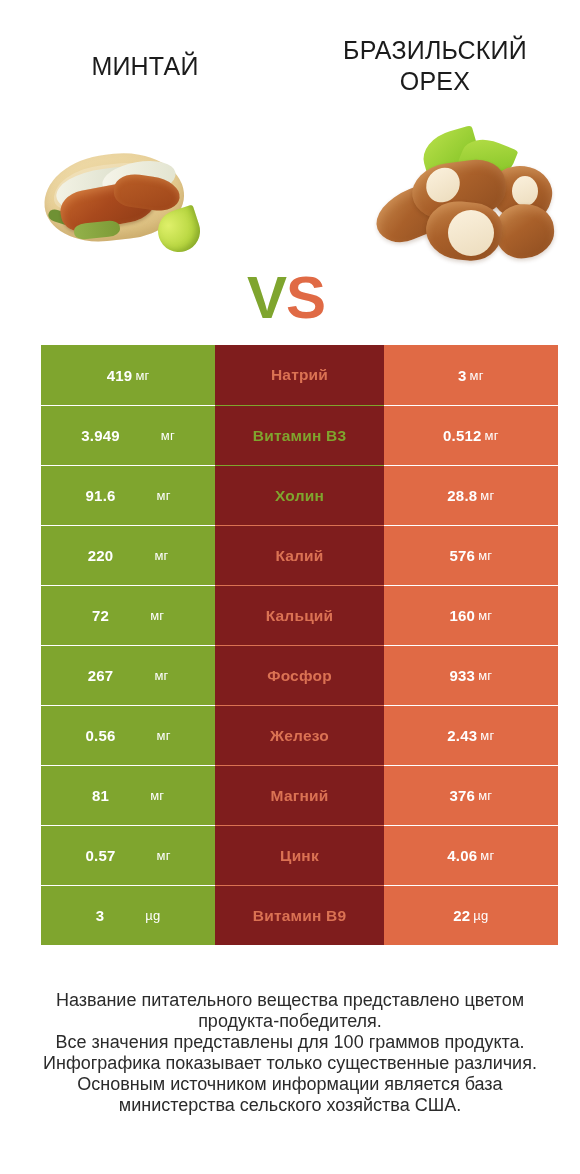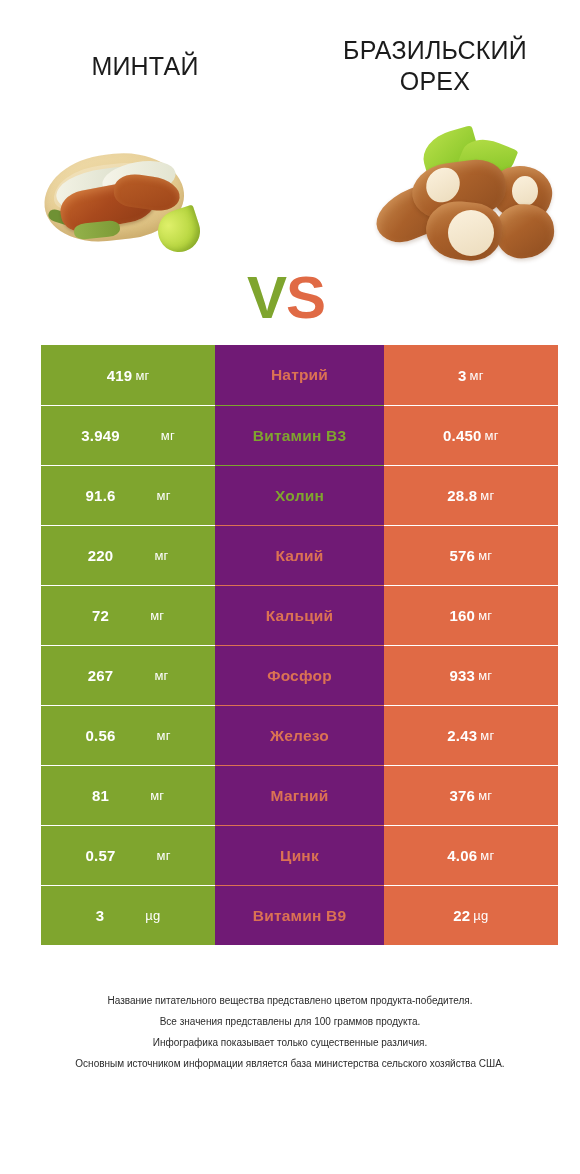--- a/index.html
+++ b/index.html
@@ -177,21 +177,21 @@
   }
   .cell.left{
     width:181px;
     background:#7FA52E;
     color:#ffffff;
     font-weight:700;
     margin-left:20px;
   }
   .cell.mid{
     width:175px;
-    background:#701a75;
+    background:#7f1d1d;
     font-weight:700;
     font-size:15.5px;
   }
   .cell.right{
     width:181px;
     background:#E06A45;
     color:#ffffff;
     font-weight:700;
   }
   .cell .unit{font-weight:400;font-size:13px;margin-left:3px;}
@@ -200,21 +200,21 @@
   .trow + .trow .cell.mid{border-top:1px solid currentColor;}
   .trow.win-green .cell.mid{color:#7FA52E;}
   .trow.win-orange .cell.mid{color:#DB7253;}
 
   
   .footer{
     position:absolute;
     left:0;right:0;
     top:990px;
     text-align:center;
-    font-size:10px;
+    font-size:18px;
     line-height:21px;
     color:#2b2b2b;
     padding:0 26px;
     box-sizing:border-box;
     white-space:pre-line;
   }
 </style>
 </head>
 <body>
 
@@ -278,21 +278,21 @@
           <span class="unit">мг</span>
         </div>
       </div>
       <div class="trow win-green">
         <div class="cell left">
           <span>3.949</span>
           <span class="unit">мг</span>
         </div>
         <div class="cell mid">Витамин B3</div>
         <div class="cell right">
-          <span>0.450</span>
+          <span>0.512</span>
           <span class="unit">мг</span>
         </div>
       </div>
       <div class="trow win-green">
         <div class="cell left">
           <span>91.6</span>
           <span class="unit">мг</span>
         </div>
         <div class="cell mid">Холин</div>
         <div class="cell right">

